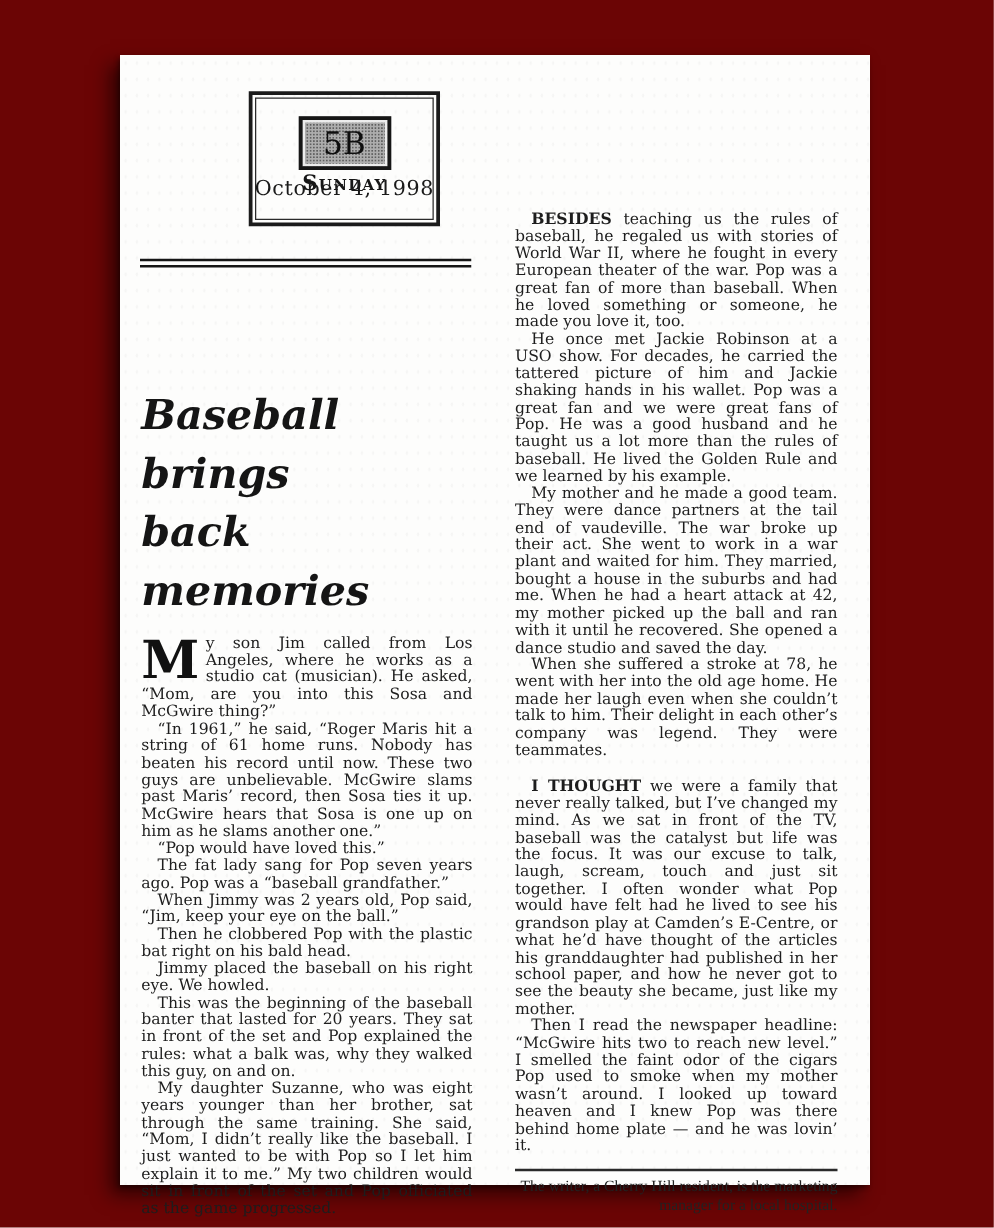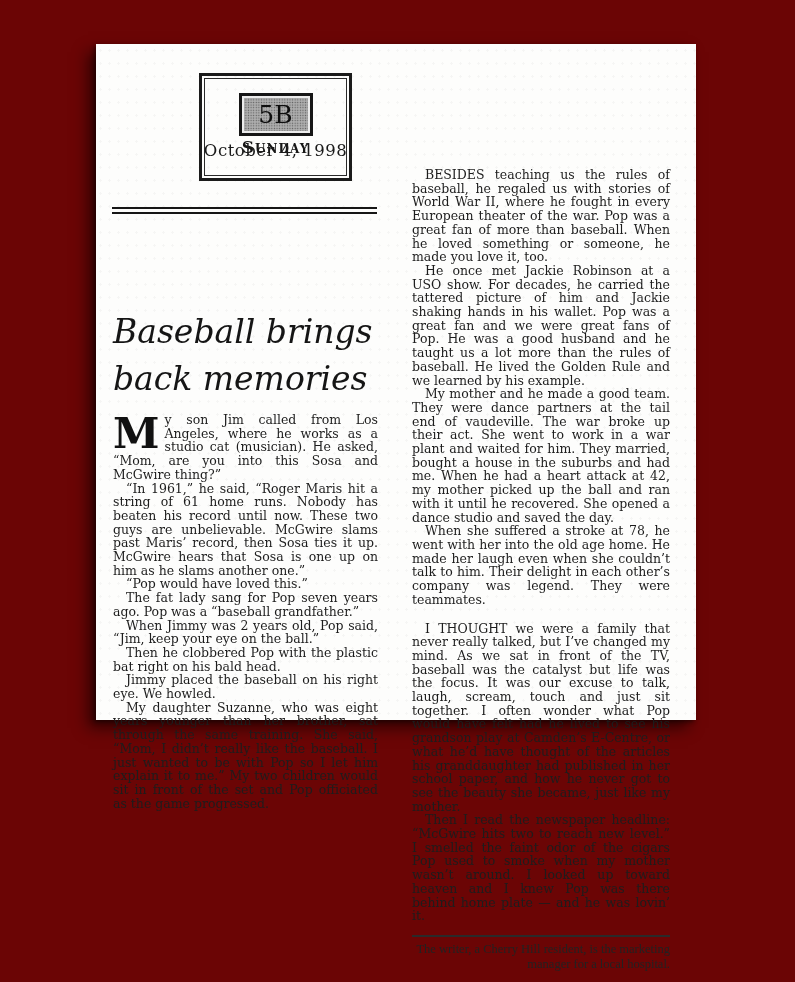--- a/index.html
+++ b/index.html
@@ -6,21 +6,21 @@
   body {
     width: 795px; height: 982px;
     background: #6B0505;
     position: relative;
     overflow: hidden;
     font-family: "DejaVu Serif", serif;
   }
   .paper {
     position: absolute;
     left: 96px; top: 44px;
-    width: 600px; height: 676px;
+    width: 600px; height: 904px;
     background: #FDFDFC;
     box-shadow: -8px 8px 14px rgba(10,0,0,0.6), -2px 2px 4px rgba(0,0,0,0.45);
     background-image: radial-gradient(rgba(40,40,40,0.035) 1px, transparent 1.2px);
     background-size: 9px 13px;
   }
   
   .datebox {
     position: absolute; left: 103px; top: 29px;
     width: 147px; height: 102px;
     border: 3px solid #1b1b1b;
@@ -58,21 +58,21 @@
   }
   
   .double-rule {
     position: absolute; left: 16px; top: 163px;
     width: 265px; height: 3px;
     border-top: 2.5px solid #161616;
     border-bottom: 2px solid #161616;
   }
   
   .leftcol { position: absolute; left: 17px; top: 264px; width: 265px; }
-  .headline { margin: 0; font-weight: normal; }
+  .headline { margin: 0; font-weight: bold; }
   .headline span {
     display: block;
     font-style: italic;
     font-size: 33px; line-height: 47px;
     color: #151515;
     font-family: "DejaVu Serif", serif;
   }
   .byline {
     margin-top: 13px;
     font-family: "Liberation Sans", sans-serif;
@@ -86,21 +86,21 @@
   p { margin: 0; }
   p.ind { text-indent: 13px; }
   p.gap { margin-top: 15px; }
   .dropcap {
     float: left;
     font-size: 42px; line-height: 35px;
     font-weight: bold;
     padding: 3px 5px 0 0;
     color: #111;
   }
-  .lead { font-weight: normal; }
+  .lead { font-weight: bold; }
   
   .rightcol { position: absolute; left: 316px; top: 124px; width: 258px; }
   .paras { min-height: 708px; }
   .footrule {
     margin-top: 12px;
     border-top: 2px solid #2a2a2a;
     width: 100%;
   }
   .footnote {
     margin-top: 5px;
@@ -130,20 +130,21 @@
       <span>back memories</span>
     </h1>
     <div class="bodytext">
       <p><span class="dropcap">M</span><span>y son Jim called from Los Angeles, where he works as a studio cat (musician). He asked, “Mom, are you into this Sosa and McGwire thing?”</span></p>
       <p class="ind">“In 1961,” he said, “Roger Maris hit a string of 61 home runs. Nobody has beaten his record until now. These two guys are unbelievable. McGwire slams past Maris’ record, then Sosa ties it up. McGwire hears that Sosa is one up on him as he slams another one.”</p>
       <p class="ind">“Pop would have loved this.”</p>
       <p class="ind">The fat lady sang for Pop seven years ago. Pop was a “baseball grandfather.”</p>
       <p class="ind">When Jimmy was 2 years old, Pop said, “Jim, keep your eye on the ball.”</p>
       <p class="ind">Then he clobbered Pop with the plastic bat right on his bald head.</p>
       <p class="ind">Jimmy placed the baseball on his right eye. We howled.</p>
+      <p class="ind">This was the beginning of the baseball banter that lasted for 20 years. They sat in front of the set and Pop explained the rules: what a balk was, why they walked this guy, on and on.</p>
       <p class="ind">My daughter Suzanne, who was eight years younger than her brother, sat through the same training. She said, “Mom, I didn’t really like the baseball. I just wanted to be with Pop so I let him explain it to me.” My two children would sit in front of the set and Pop officiated as the game progressed.</p>
     </div>
   </div>
 
   <div class="rightcol">
     <div class="paras">
       <p class="ind"><span class="lead">BESIDES</span> <span>teaching us the rules of baseball, he regaled us with stories of World War II, where he fought in every European theater of the war. Pop was a great fan of more than baseball. When he loved something or someone, he made you love it, too.</span></p>
       <p class="ind">He once met Jackie Robinson at a USO show. For decades, he carried the tattered picture of him and Jackie shaking hands in his wallet. Pop was a great fan and we were great fans of Pop. He was a good husband and he taught us a lot more than the rules of baseball. He lived the Golden Rule and we learned by his example.</p>
       <p class="ind">My mother and he made a good team. They were dance partners at the tail end of vaudeville. The war broke up their act. She went to work in a war plant and waited for him. They married, bought a house in the suburbs and had me. When he had a heart attack at 42, my mother picked up the ball and ran with it until he recovered. She opened a dance studio and saved the day.</p>
       <p class="ind">When she suffered a stroke at 78, he went with her into the old age home. He made her laugh even when she couldn’t talk to him. Their delight in each other’s company was legend. They were teammates.</p>

